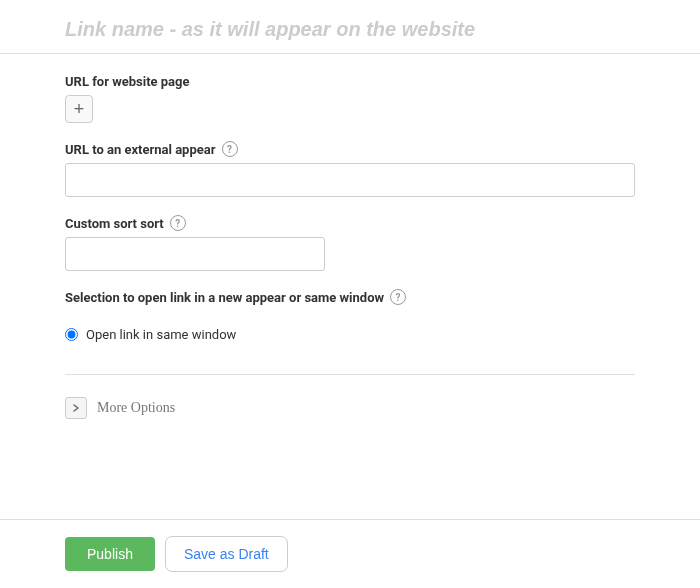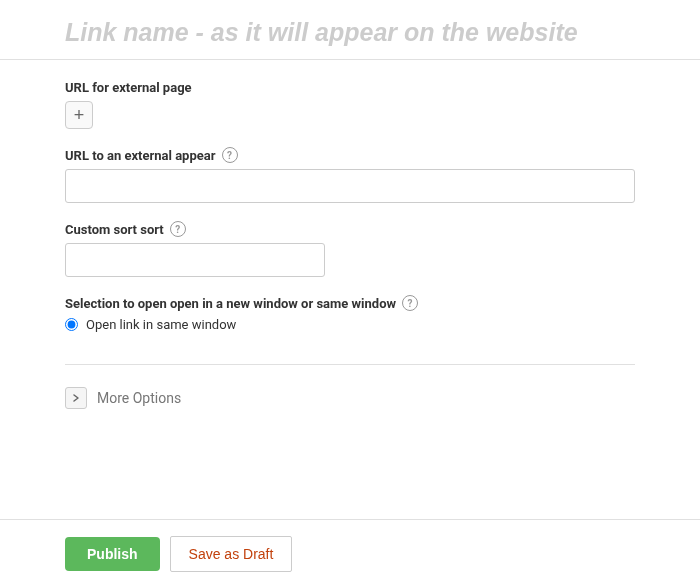--- a/index.html
+++ b/index.html
@@ -27,21 +27,21 @@
 
     .title-area {
       padding: 18px 20px 12px 65px;
       border-bottom: 1px solid #e0e0e0;
     }
 
     .title-input {
       width: 100%;
       border: none;
       outline: none;
-      font-size: 25px;
+      font-size: 20px;
       font-weight: 700;
       color: #ccc;
       background: transparent;
       font-style: italic;
     }
 
     .title-input::placeholder {
       color: #ccc;
     }
 
@@ -115,21 +115,21 @@
       padding: 6px 10px;
       font-size: 13px;
       color: #333;
       outline: none;
     }
 
     .radio-group {
       display: flex;
       flex-direction: column;
       gap: 8px;
-      margin-top: 6px;
+      margin-top: 22px;
     }
 
     .radio-item {
       display: flex;
       align-items: center;
       gap: 8px;
       font-size: 13px;
       color: #333;
       cursor: pointer;
     }
@@ -144,20 +144,21 @@
       border-top: 1px solid #e0e0e0;
       margin: 14px 0;
     }
 
     .more-options-row {
       display: flex;
       align-items: center;
       gap: 10px;
       padding: 8px 0;
       cursor: pointer;
+      font-family: Liberation Serif, serif;
     }
 
     .chevron-icon {
       display: inline-flex;
       align-items: center;
       justify-content: center;
       width: 22px;
       height: 22px;
       border: 1px solid #ccc;
       border-radius: 3px;
@@ -189,49 +190,49 @@
       gap: 10px;
     }
 
     .publish-button {
       padding: 9px 22px;
       background: #5cb85c;
       color: #fff;
       border: none;
       border-radius: 4px;
       font-size: 14px;
-      font-weight: 700;
+      font-weight: 400;
       cursor: pointer;
     }
 
     .draft-button {
       padding: 9px 18px;
       background: #fff;
-      color: #c2410c;
-      border: 1px solid #ccc;
-      border-radius: 2px;
+      color: #3b82f6;
+      border: 1px solid #ccc;
+      border-radius: 7px;
       font-size: 14px;
       font-weight: 400;
       cursor: pointer;
     }
   </style>
 </head>
 <body>
 
 <div class="page-container">
 
   <div class="title-area">
     <input class="title-input" type="text" placeholder="Link name - as it will appear on the website" style="">
   </div>
 
   <div class="content-area">
 
     <div class="field-group">
       <div class="field-label">
-        <span>URL for external page</span>
+        <span>URL for website page</span>
       </div>
       <button class="add-button">
         <span>+</span>
       </button>
     </div>
 
     <div class="field-group">
       <div class="field-label">
         <span>URL to an external appear</span>
         <span class="help-icon">?</span>
@@ -242,21 +243,21 @@
     <div class="field-group">
       <div class="field-label">
         <span>Custom sort sort</span>
         <span class="help-icon">?</span>
       </div>
       <input class="sort-input" type="text" placeholder="" style="">
     </div>
 
     <div class="field-group">
       <div class="field-label">
-        <span>Selection to open open in a new window or same window</span>
+        <span>Selection to open link in a new appear or same window</span>
         <span class="help-icon">?</span>
       </div>
       <div class="radio-group">
         <label class="radio-item">
           <input type="radio" name="window_selection" value="same" checked="" style="">
           <span>Open link in same window</span>
         </label>
       </div>
     </div>
 

